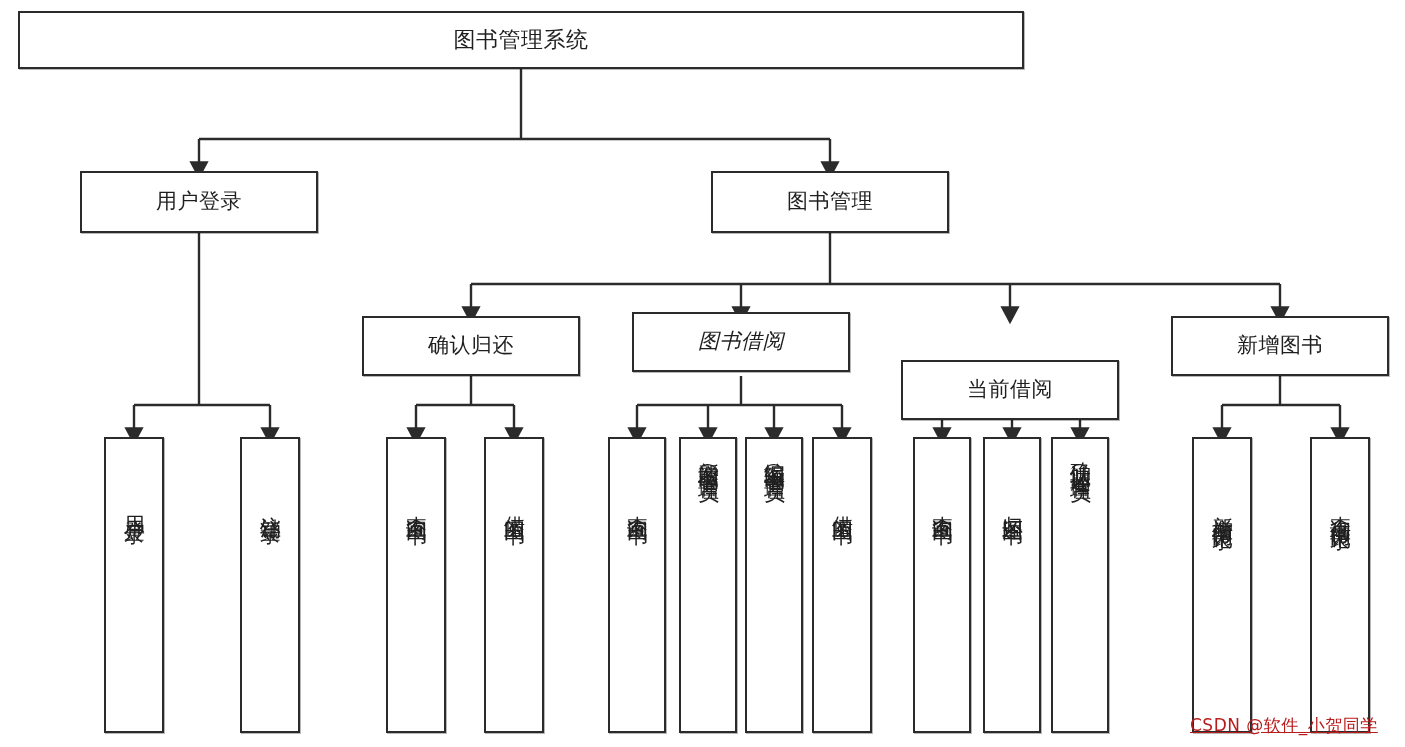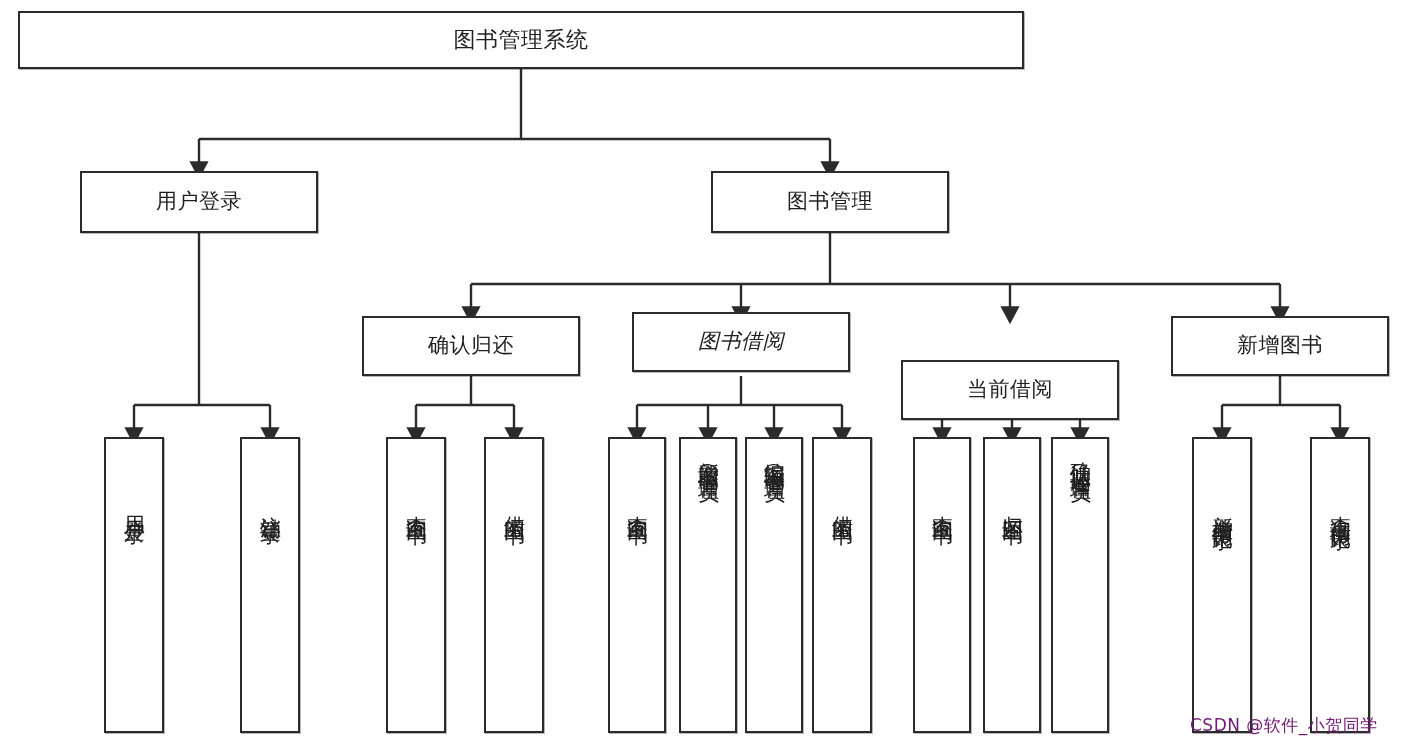--- a/index.html
+++ b/index.html
@@ -66,23 +66,24 @@
     margin-top: 6px;
   }
   .node.root .label {
     font-size: 22px;
   }
   .watermark {
     position: absolute;
     left: 1190px;
     top: 714px;
     font-size: 17px;
-    color: #701a75;
+    color: #b91c1c;
     white-space: nowrap;
     letter-spacing: 0.5px;
+    text-decoration: underline;
   }
 </style>
 </head>
 <body>
 
 <div id="diagram-root">
 
   <svg id="connectors" viewBox="0 0 1405 747" xmlns="http://www.w3.org/2000/svg">
     <defs>
       <marker id="arrowhead" markerWidth="9" markerHeight="9" refX="3.2" refY="4" orient="auto" markerUnits="strokeWidth">

